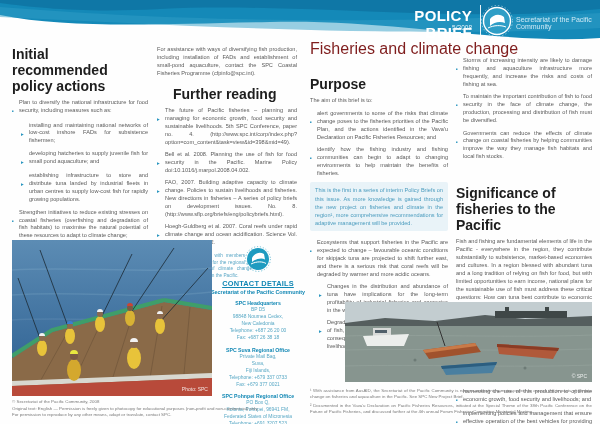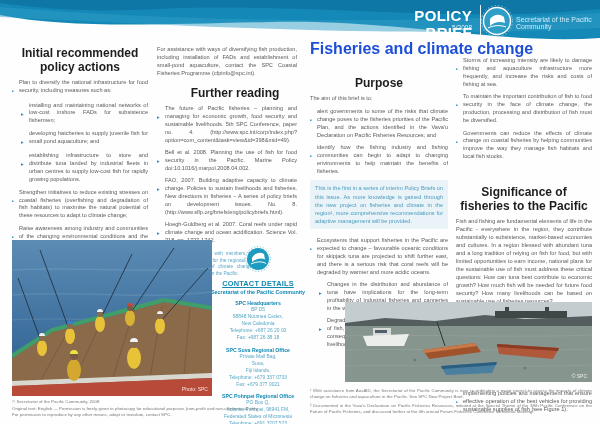--- a/index.html
+++ b/index.html
@@ -6,39 +6,39 @@
   .page{position:relative;width:600px;height:424px;background:#fefefe;overflow:hidden;
         font-family:"Liberation Sans", sans-serif;color:#5a5a5a;}
   
   .hdr{position:absolute;top:0;left:0;width:600px;height:44px;}
   .hdr-brand{position:absolute;top:7px;left:372px;width:100px;text-align:right;color:#fff;
              font-size:15px;font-weight:bold;letter-spacing:.3px;}
   .hdr-issue{position:absolute;top:24px;left:372px;width:100px;text-align:right;color:#e8f6fc;font-size:6.5px;}
   .hdr-div{position:absolute;top:5px;left:480px;width:1px;height:31px;background:#ffffff;opacity:.9;}
   .hdr-org{position:absolute;top:16px;left:516px;color:#cfeaf6;font-size:7px;}
   
-  .h1{font-size:12px;font-weight:bold;color:#1d1d1d;margin:0 0 5px 0;text-align:center;}
+  .h1{font-size:14px;font-weight:bold;color:#1d1d1d;margin:0 0 5px 0;}
   .bd{font-size:5.6px;line-height:1.42;text-align:justify;margin:0 0 5px 0;}
   .li{display:flex;margin:0 0 4.5px 0;}
   .li .bu{flex:0 0 7px;}
   .li .bu::before{content:"▪";color:#2a96c0;font-size:5.5px;line-height:1.4;}
   .li .bt{flex:1;font-size:5.6px;line-height:1.42;text-align:justify;}
   .sli{display:flex;margin:0 0 4.5px 9px;}
   .sli .bu2{flex:0 0 8px;}
   .sli .bu2::before{content:"▸";color:#2a96c0;font-size:5.5px;line-height:1.4;}
   .sli .bt{flex:1;font-size:5.6px;line-height:1.42;text-align:justify;}
   
   .colA{position:absolute;left:12px;top:46px;width:136px;}
   .colB{position:absolute;left:157px;top:46px;width:140px;}
   .colC{position:absolute;left:310px;top:76px;width:138px;}
   .colD{position:absolute;left:456px;top:57px;width:136px;}
   .note-it{font-size:5.6px;font-style:italic;font-weight:bold;color:#4a4a4a;line-height:1.45;margin-top:6px;}
   .prepared{font-size:4.7px;color:#5aa7c6;line-height:1.4;width:104px;margin-top:6px;text-align:justify;}
   
-  .title{position:absolute;left:310px;top:40px;font-size:16px;font-weight:bold;color:#1d4ed8;}
+  .title{position:absolute;left:310px;top:40px;font-size:16px;font-weight:normal;color:#7f1d1d;}
   .hbox{background:#e9f3f8;color:#4b9cbe;font-size:5.6px;line-height:1.45;text-align:justify;
         padding:4px 5px;border-radius:2px;margin:2px 0 8px 0;}
   
   .contact{position:absolute;left:210px;top:246px;width:96px;text-align:center;color:#1187b4;}
   .c-head{font-size:7.4px;font-weight:bold;margin-top:3px;letter-spacing:.2px;text-decoration:underline;}
   .c-org{font-size:5.4px;font-weight:bold;margin:1px 0 5px 0;}
   .c-title{font-size:5.2px;font-weight:bold;margin-top:5px;}
   .c-lines{font-size:4.9px;color:#58a8c5;line-height:1.45;white-space:pre-line;}
   
   .photo1{position:absolute;left:12px;top:240px;width:200px;height:156px;}

